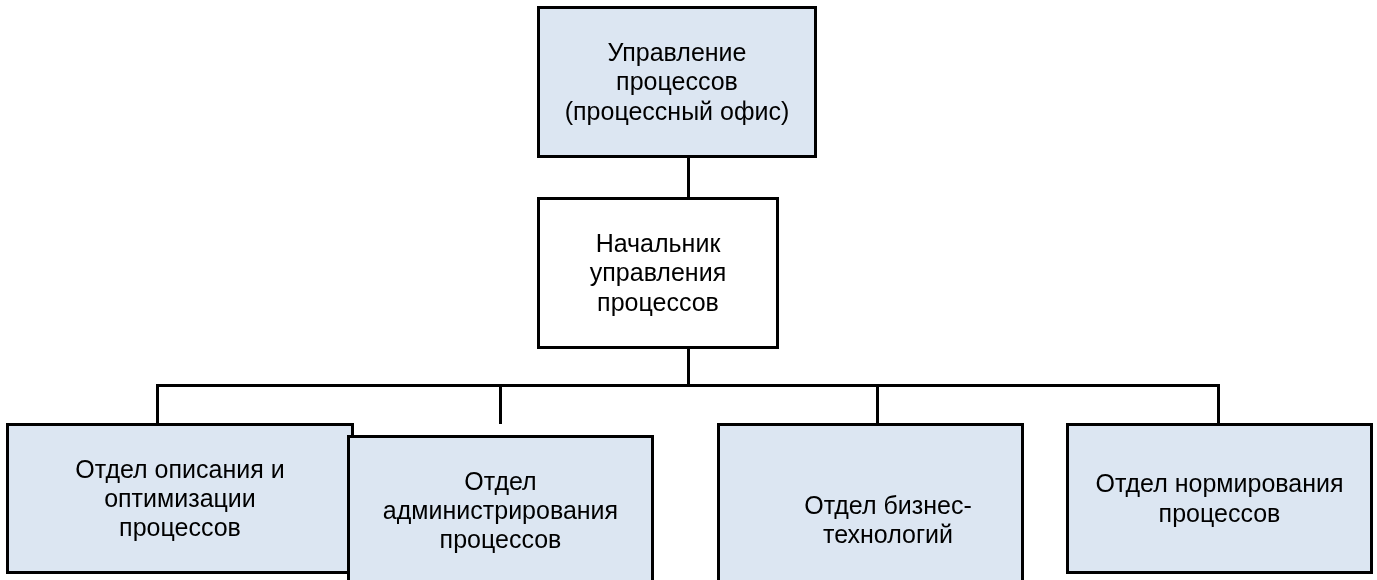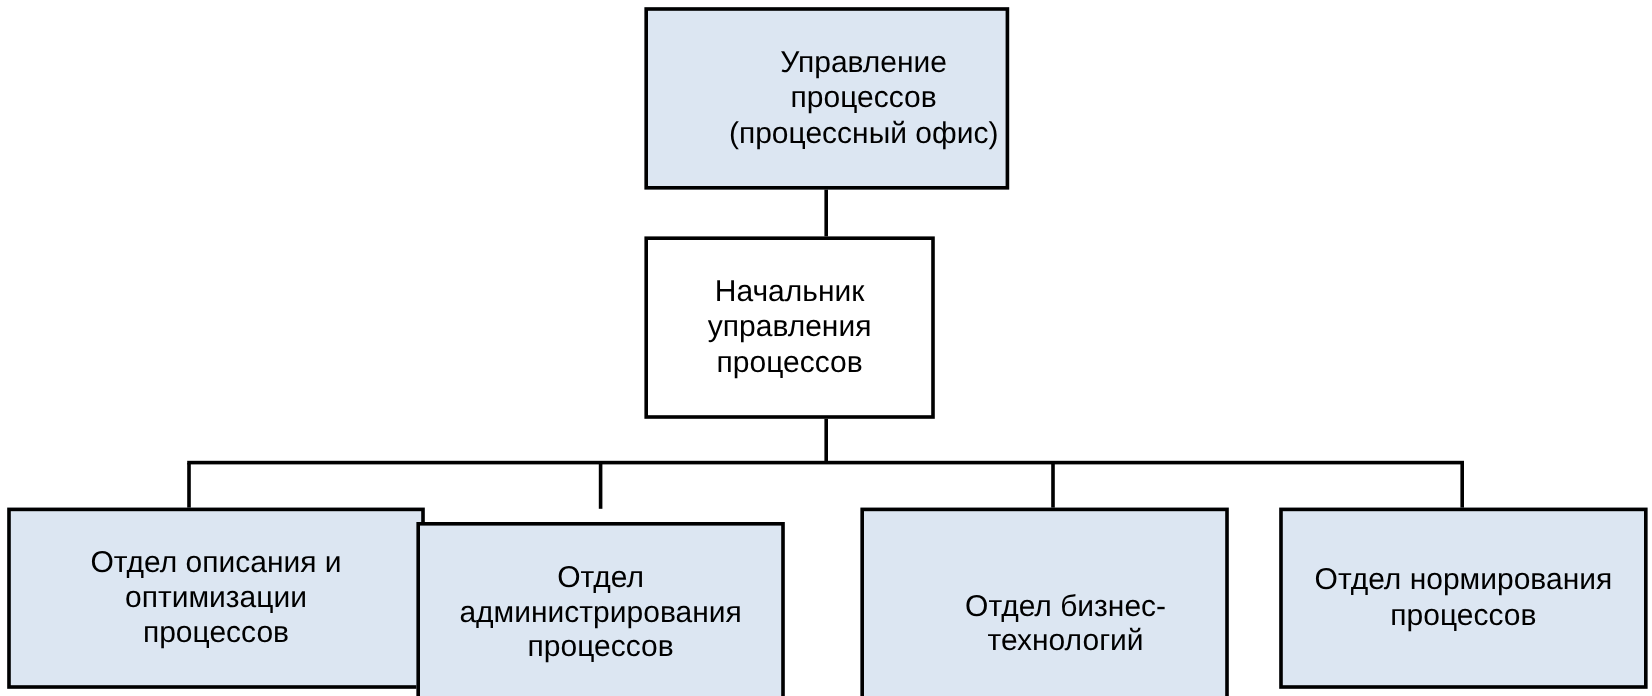--- a/index.html
+++ b/index.html
@@ -31,21 +31,21 @@
     line-height: 1.17;
     color: var(--text, #000000);
     white-space: pre-line;
     padding: 0 6px;
   }
   .connector {
     position: absolute;
     background: var(--line, #000000);
   }
   
-  .pos-root    { left: 537px; top: 6px;   width: 304px; height: 152px; justify-content: flex-end; }
+  .pos-root    { left: 537px; top: 6px;   width: 280px; height: 152px; }
   .pos-manager { left: 537px; top: 197px; width: 242px; height: 152px; }
   .pos-dept0   { left: 6px;    top: 423px; width: 348px; height: 151px; }
   .pos-dept1   { left: 347px;  top: 423px; width: 307px; height: 151px; margin-top: 12px; }
   .pos-dept2   { left: 717px;  top: 423px; width: 307px; height: 194px; padding-left: 35px; }
   .pos-dept3   { left: 1066px; top: 423px; width: 307px; height: 151px; }
   
   .conn-v-root-manager { left: 687px; top: 157px; width: 3px; height: 41px; }
   .conn-v-manager-rail { left: 687px; top: 348px; width: 3px; height: 38px; }
   .conn-h-rail         { left: 156px; top: 384px; width: 1064px; height: 3px; }
   .conn-v-drop0        { left: 156px;  top: 386px; width: 3px; height: 38px; }

